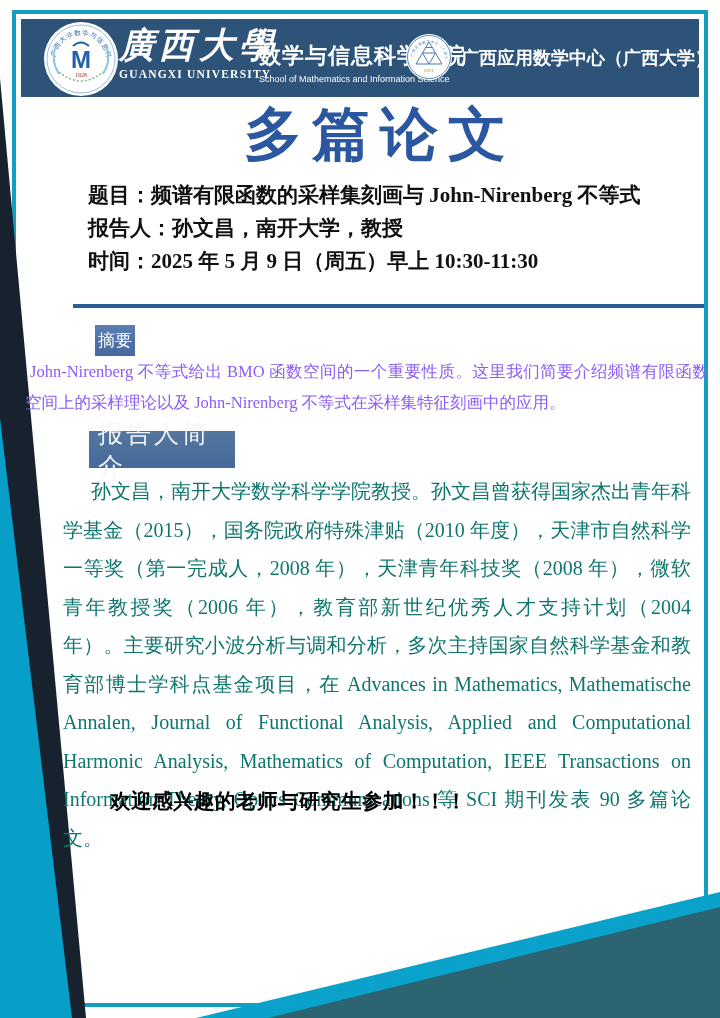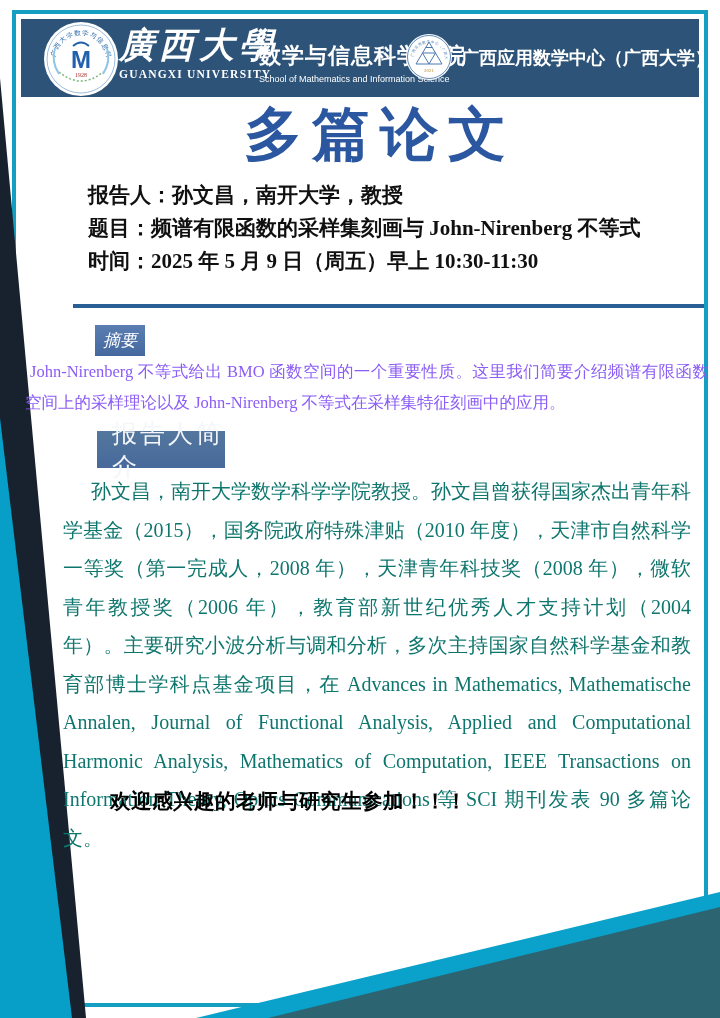--- a/index.html
+++ b/index.html
@@ -55,37 +55,37 @@
     position:absolute;left:88px;top:179px;width:600px;z-index:3;
     color:#101010;font-size:21px;font-weight:bold;line-height:33px;
   }
   .divider{
     position:absolute;left:73px;top:304px;width:631px;height:4px;
     background:#2a5f96;z-index:3;
   }
 
   
   .abstract-label{
-    position:absolute;left:95px;top:325px;width:50px;height:31px;z-index:3;
+    position:absolute;left:95px;top:325px;width:40px;height:31px;z-index:3;
     background:linear-gradient(180deg,#5a7db2,#45699f);color:#ffffff;
     font-family:"Liberation Sans","DejaVu Sans",sans-serif;
-    font-size:17px;display:flex;align-items:center;justify-content:center;font-style:italic;
+    font-size:17px;display:flex;align-items:center;justify-content:center;
   }
   .abstract-text{
     position:absolute;left:25px;top:357px;width:684px;z-index:3;
     color:#8b5cf6;font-size:16.5px;line-height:30.5px;text-align:justify;
     text-indent:5px;
   }
 
   
   .bio-label{
-    position:absolute;left:97px;top:431px;width:128px;height:37px;z-index:3;
+    position:absolute;left:89px;top:431px;width:146px;height:37px;z-index:3;
     background:linear-gradient(180deg,#54779e,#47699b);color:#f4f6fa;
     font-size:25px;letter-spacing:3px;display:flex;align-items:center;
-    padding-left:15px;
+    padding-left:9px;
   }
   .bio-text{
     position:absolute;left:63px;top:472px;width:628px;z-index:3;
     color:#0f766e;font-size:20px;line-height:38.5px;text-align:justify;
     text-indent:28px;
   }
   .closing{
     position:absolute;left:110px;top:787px;z-index:3;
     color:#000000;font-size:20.5px;font-weight:bold;letter-spacing:0.5px;
   }
@@ -145,22 +145,22 @@
       </g>
       <text x="24" y="39" text-anchor="middle" font-size="5" fill="#b08a2e">2021</text>
     </svg>
 
     <div class="center-name">广西应用数学中心（广西大学）</div>
   </div>
 
   <div class="main-title">多篇论文</div>
 
   <div class="details">
+    <div>题目：频谱有限函数的采样集刻画与 John-Nirenberg 不等式</div>
     <div>报告人：孙文昌，南开大学，教授</div>
-    <div>题目：频谱有限函数的采样集刻画与 John-Nirenberg 不等式</div>
     <div>时间：2025 年 5 月 9 日（周五）早上 10:30-11:30</div>
   </div>
 
   <div class="divider"></div>
 
   <div class="abstract-label">摘要</div>
   <div class="abstract-text">John-Nirenberg 不等式给出 BMO 函数空间的一个重要性质。这里我们简要介绍频谱有限函数空间上的采样理论以及 John-Nirenberg 不等式在采样集特征刻画中的应用。</div>
 
   <div class="bio-label">报告人简介</div>
   <div class="bio-text">孙文昌，南开大学数学科学学院教授。孙文昌曾获得国家杰出青年科学基金（2015），国务院政府特殊津贴（2010 年度），天津市自然科学一等奖（第一完成人，2008 年），天津青年科技奖（2008 年），微软青年教授奖（2006 年），教育部新世纪优秀人才支持计划（2004 年）。主要研究小波分析与调和分析，多次主持国家自然科学基金和教育部博士学科点基金项目，在 Advances in Mathematics, Mathematische Annalen, Journal of Functional Analysis, Applied and Computational Harmonic Analysis, Mathematics of Computation, IEEE Transactions on Information Theory, Optics Communications 等 SCI 期刊发表 90 多篇论文。</div>

